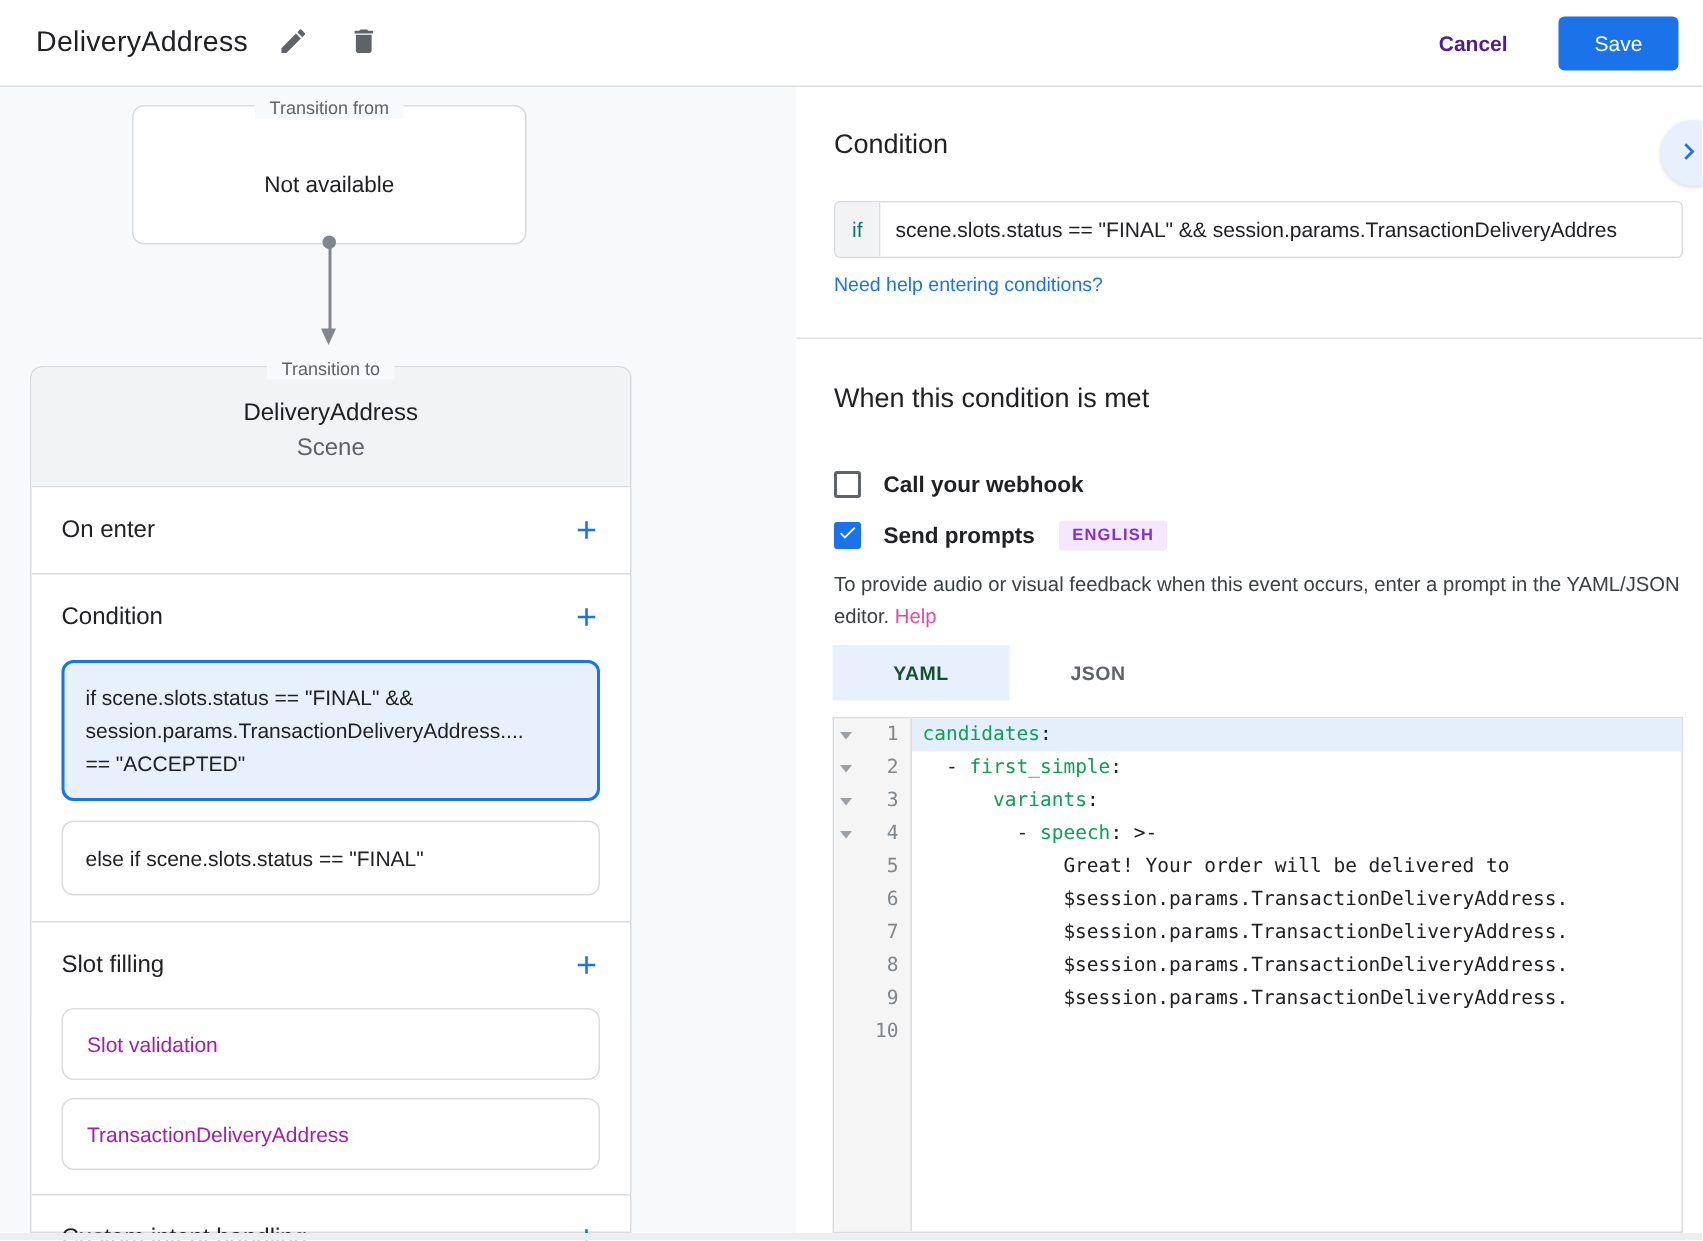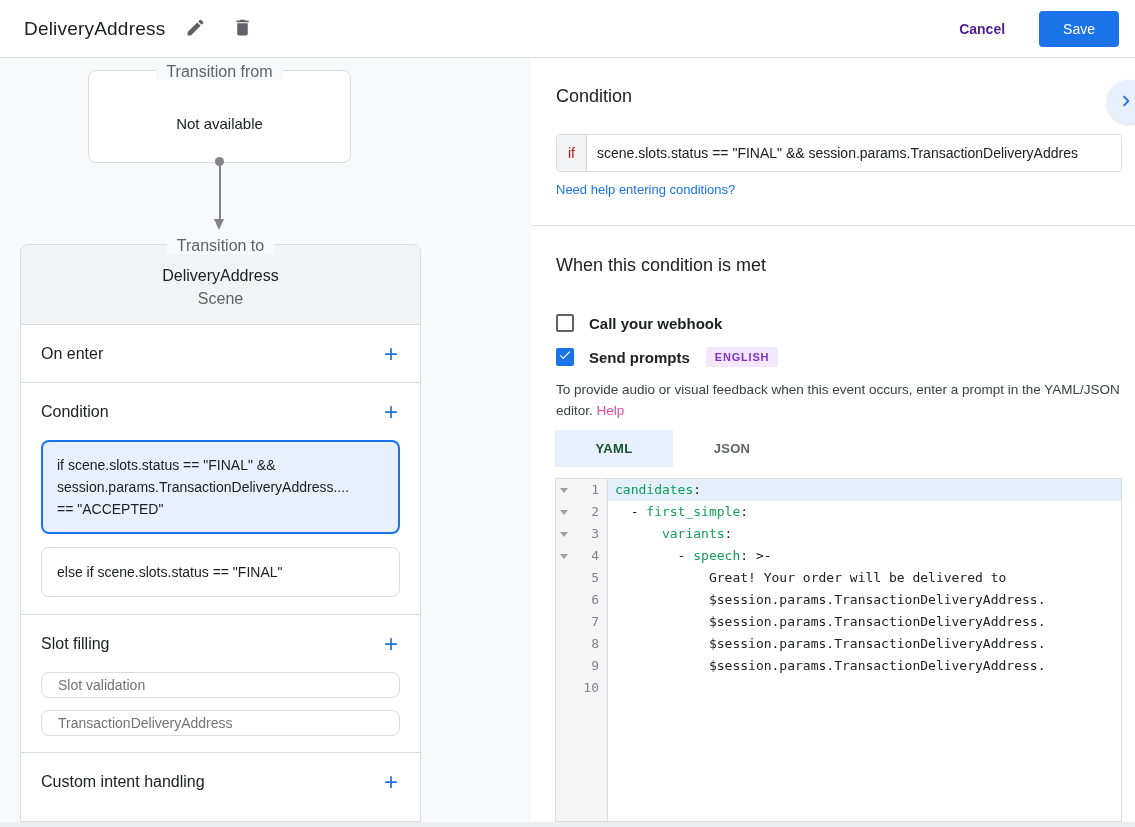--- a/index.html
+++ b/index.html
@@ -19,21 +19,21 @@
                 font-family:inherit; cursor:pointer; padding:8px 16px; margin-right:18px; }
   .save-btn { background:#1a73e8; border:none; color:#fff; font-size:14px; font-weight:500;
               font-family:inherit; cursor:pointer; padding:0 24px; height:36px; border-radius:4px; }
 
   
   .left { position:absolute; top:58px; left:0; width:531px; height:764px; background:#f8f9fa; }
 
   .from-box { position:absolute; left:88px; top:12px; width:263px; height:93px; background:#fff;
               border:1px solid #dadce0; border-radius:8px; }
   .box-legend { position:absolute; top:-8px; left:0; right:0; text-align:center; }
-  .box-legend span { background:#f8f9fa; padding:0 10px; font-size:16px; color:#5f6368; }
+  .box-legend span { background:#f8f9fa; padding:0 10px; font-size:12px; color:#5f6368; }
   .from-value { position:absolute; top:44px; left:0; right:0; text-align:center; font-size:15px; color:#202124; }
 
   .connector { position:absolute; left:214px; top:99px; width:11px; height:74px; }
   .connector .dot { position:absolute; top:0; left:1px; width:9px; height:9px; border-radius:50%; background:#80868b; }
   .connector .vline { position:absolute; top:8px; left:4.5px; width:2px; height:56px; background:#80868b; }
   .connector .arrowhead { position:absolute; top:62px; left:0; width:0; height:0;
               border-left:5.5px solid transparent; border-right:5.5px solid transparent; border-top:11px solid #80868b; }
 
   .scene-card { position:absolute; left:20px; top:186px; width:401px; height:578px; background:#fff;
                 border:1px solid #dadce0; border-radius:8px 8px 0 0; }
@@ -47,35 +47,35 @@
   .plus-btn { background:none; border:none; color:#1a73e8; font-size:24px; font-weight:300;
               line-height:20px; cursor:pointer; font-family:inherit; padding:0 2px; }
   .card-div { border:none; border-top:1px solid #dadce0; }
 
   .cond-box { margin:0 20px 13px 20px; background:#fff; border:1px solid #dadce0; border-radius:8px;
               padding:13px 15px; font-size:14px; line-height:22px; color:#202124; cursor:pointer; }
   .cond-box.selected { background:#e8f0fe; border:2px solid #1a73e8; padding:12px 14px; }
   .cond-line { display:block; }
 
   .slot-box { margin:0 20px 12px 20px; background:#fff; border:1px solid #dadce0; border-radius:8px;
-              padding:4px 16px; font-size:14px; color:#737373; cursor:pointer; }
+              padding:15px 16px; font-size:14px; color:#a21caf; cursor:pointer; }
   .section-pad { padding-bottom:4px; }
 
   
   .right { position:absolute; top:58px; left:531px; width:604px; height:764px; background:#fff; }
   .cond-title { position:absolute; top:28px; left:25px; font-size:18px; font-weight:400; color:#202124; }
   .expand-btn { position:absolute; top:22px; right:-16px; width:44px; height:44px; border-radius:50%;
                 background:#e8f0fe; border:none; cursor:pointer; display:flex; align-items:center;
                 padding-left:8px; box-shadow:0 1px 3px rgba(60,64,67,.2); }
   .expand-btn svg { fill:#1a73e8; }
 
   .if-row { position:absolute; top:76px; left:25px; right:13px; height:38px; display:flex;
             border:1px solid #dadce0; border-radius:4px; overflow:hidden; background:#fff; }
   .if-label { width:30px; background:#f1f3f4; border-right:1px solid #dadce0; display:flex;
-              align-items:center; justify-content:center; font-size:14px; color:#b91c1c; }
+              align-items:center; justify-content:center; font-size:14px; color:#0f766e; }
   .if-input { flex:1; border:none; outline:none; font-family:inherit; font-size:14px; color:#202124;
               padding:0 10px; white-space:nowrap; overflow:hidden; }
   .help-link { position:absolute; top:124px; left:25px; font-size:13px; color:#1a73e8; text-decoration:none; }
 
   .panel-div { position:absolute; top:167px; left:0; right:0; border:none; border-top:1px solid #e0e0e0; }
 
   .when-title { position:absolute; top:197px; left:25px; font-size:18px; font-weight:400; color:#202124; }
   .check-row { position:absolute; left:25px; display:flex; align-items:center; cursor:pointer; }
   .row-webhook { top:256px; }
   .row-prompts { top:289px; }

